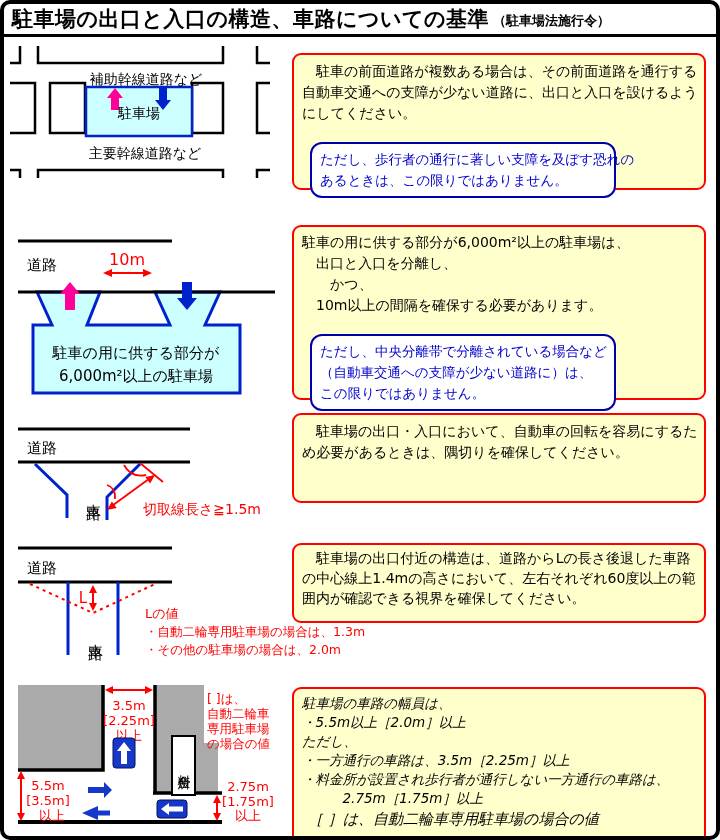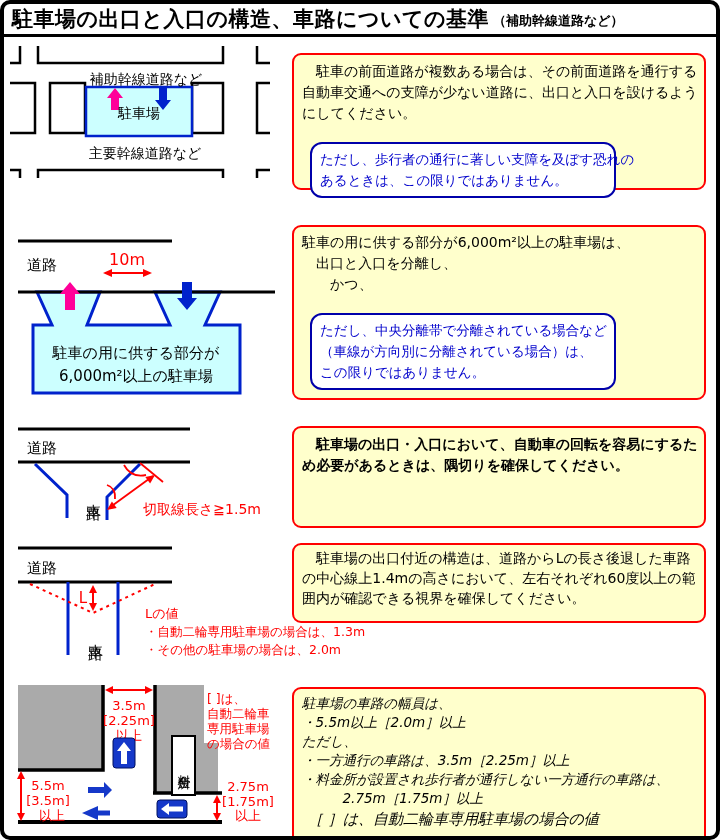--- a/index.html
+++ b/index.html
@@ -30,38 +30,38 @@
   #toll{left:171px;top:735px;width:25px;height:61px;font-size:13px;background:#fff;
         border:2.5px solid #000;box-sizing:border-box;z-index:10;letter-spacing:1px;}
 </style>
 </head>
 <body>
 
 <div class="page">
 
   <div class="titlebar">
     <span class="title-main">駐車場の出口と入口の構造、車路についての基準</span>
-    <span class="title-sub">（補助幹線道路など）</span>
+    <span class="title-sub">（駐車場法施行令）</span>
   </div>
 
   <div class="rbox" id="box1" style="top:53px;height:137px;">
     <div class="lines"><div>　駐車の前面道路が複数ある場合は、その前面道路を通行する</div><div>自動車交通への支障が少ない道路に、出口と入口を設けるよう</div><div>にしてください。</div></div>
     <div class="bluebox">
       <div class="lines"><div>ただし、歩行者の通行に著しい支障を及ぼす恐れの</div><div>あるときは、この限りではありません。</div></div>
     </div>
   </div>
 
   <div class="rbox" id="box2" style="top:225px;height:175px;padding-top:5px;">
-    <div class="lines"><div>駐車の用に供する部分が6,000m²以上の駐車場は、</div><div>　出口と入口を分離し、</div><div>　　かつ、</div></div>
+    <div class="lines"><div>駐車の用に供する部分が6,000m²以上の駐車場は、</div><div>　出口と入口を分離し、</div><div>　　かつ、</div><div>　10m以上の間隔を確保する必要があります。</div></div>
     <div class="bluebox">
-      <div class="lines"><div>ただし、中央分離帯で分離されている場合など</div><div>（車線が方向別に分離されている場合）は、</div><div>この限りではありません。</div></div>
+      <div class="lines"><div>ただし、中央分離帯で分離されている場合など</div><div>（自動車交通への支障が少ない道路に）は、</div><div>この限りではありません。</div></div>
     </div>
   </div>
 
-  <div class="rbox" id="box3" style="top:426px;height:102px;font-weight:bold;">
+  <div class="rbox" id="box3" style="top:413px;height:90px;">
     <div class="lines"><div>　駐車場の出口・入口において、自動車の回転を容易にするた</div><div>め必要があるときは、隅切りを確保してください。</div></div>
   </div>
 
   <div class="rbox" id="box4" style="top:543px;height:80px;">
     <div class="lines"><div>　駐車場の出口付近の構造は、道路からLの長さ後退した車路</div><div>の中心線上1.4mの高さにおいて、左右それぞれ60度以上の範</div><div>囲内が確認できる視界を確保してください。</div></div>
   </div>
 
   <div class="rbox" id="box5" style="top:687px;height:158px;padding-top:5px;font-style:italic;">
     <div class="lines"><div>駐車場の車路の幅員は、</div><div>・5.5m以上［2.0m］以上</div><div>ただし、</div><div>・一方通行の車路は、3.5m［2.25m］以上</div><div>・料金所が設置され歩行者が通行しない一方通行の車路は、</div><div>　　　2.75m［1.75m］以上</div></div>
     <div class="small-note">［ ］は、自動二輪車専用駐車場の場合の値</div>

